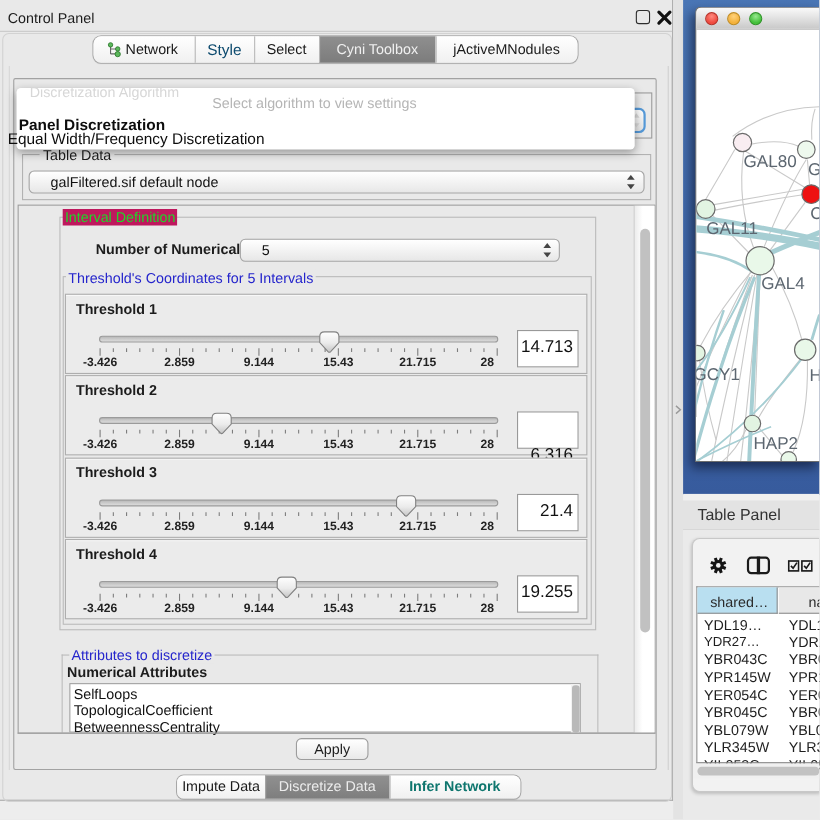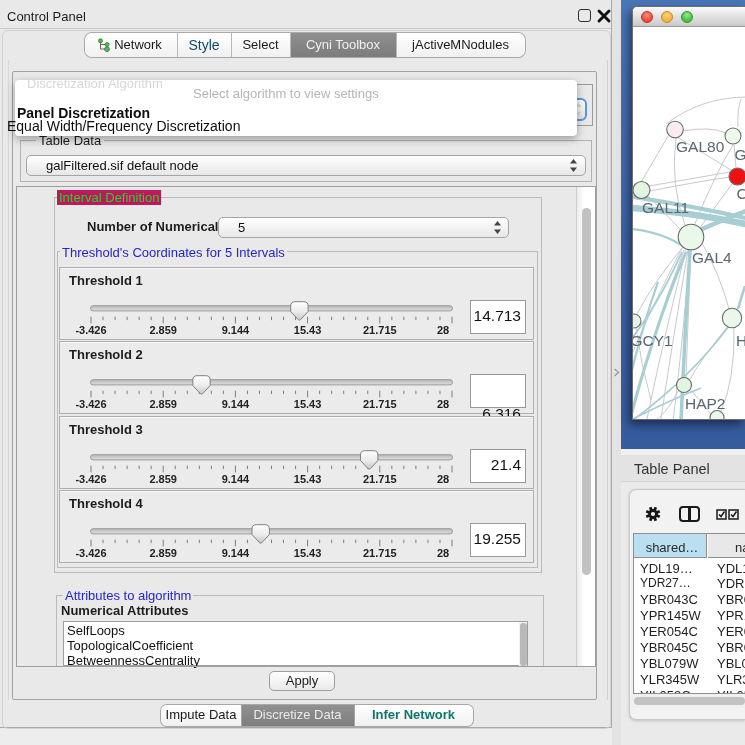--- a/index.html
+++ b/index.html
@@ -136,21 +136,21 @@
   </svg>
 <div class="txt" style="left:61px;top:547.2px;width:60px;text-align:center;font-size:11px;font-weight:bold;color:#222;">-3.426</div>
 <div class="txt" style="left:133.2px;top:547.2px;width:60px;text-align:center;font-size:11px;font-weight:bold;color:#222;">2.859</div>
 <div class="txt" style="left:205.4px;top:547.2px;width:60px;text-align:center;font-size:11px;font-weight:bold;color:#222;">9.144</div>
 <div class="txt" style="left:277.6px;top:547.2px;width:60px;text-align:center;font-size:11px;font-weight:bold;color:#222;">15.43</div>
 <div class="txt" style="left:349.8px;top:547.2px;width:60px;text-align:center;font-size:11px;font-weight:bold;color:#222;">21.715</div>
 <div class="txt" style="left:413px;top:547.2px;width:60px;text-align:center;font-size:11px;font-weight:bold;color:#222;">28</div>
 <div class="abs" style="left:470px;top:523.2px;width:56px;height:34px;background:#ffffff;border:1px solid #999;box-sizing:border-box;"></div>
 <div class="txt" style="left:420px;top:530.2px;width:101px;text-align:right;font-size:15.5px;color:#111;">19.255</div>
 <div class="abs" style="left:56px;top:595px;width:488px;height:72px;border:1px solid #bbbbbb;border-bottom:none;box-sizing:border-box;"></div>
-<div class="txt" style="left:63px;top:588px;background:#e9e9e9;padding:0 2px;font-size:13px;color:#2525cc;">Attributes to algorithm</div>
+<div class="txt" style="left:63px;top:588px;background:#e9e9e9;padding:0 2px;font-size:13px;color:#2525cc;">Attributes to discretize</div>
 <div class="txt" style="left:61px;top:603px;font-size:13px;font-weight:bold;color:#1c1c1c;">Numerical Attributes</div>
 <div class="abs" style="left:63px;top:621px;width:465px;height:45px;background:#ffffff;border:1px solid #9f9f9f;box-sizing:border-box;"></div>
 <div class="txt" style="left:67px;top:623px;font-size:13px;color:#111;">SelfLoops</div>
 <div class="txt" style="left:67px;top:638px;font-size:13px;color:#111;">TopologicalCoefficient</div>
 <div class="txt" style="left:67px;top:653px;font-size:13px;color:#111;">BetweennessCentrality</div>
 <div class="abs" style="left:519px;top:622px;width:8px;height:44px;background:#f2f2f2;"></div>
 <div class="abs" style="left:520px;top:623px;width:6.5px;height:43px;background:#b9b9b9;border-radius:3px;"></div>
 <div class="abs" style="left:16px;top:665.6px;width:580px;height:1.2px;background:#9f9f9f;"></div>
 <div class="abs" style="left:269px;top:671px;width:66px;height:20px;background:linear-gradient(#ffffff,#e9e9e9);border:1px solid #9d9d9d;border-radius:5px;box-sizing:border-box;"></div>
 <div class="txt" style="left:269px;top:673px;width:66px;text-align:center;font-size:13px;color:#1c1c1c;">Apply</div>

